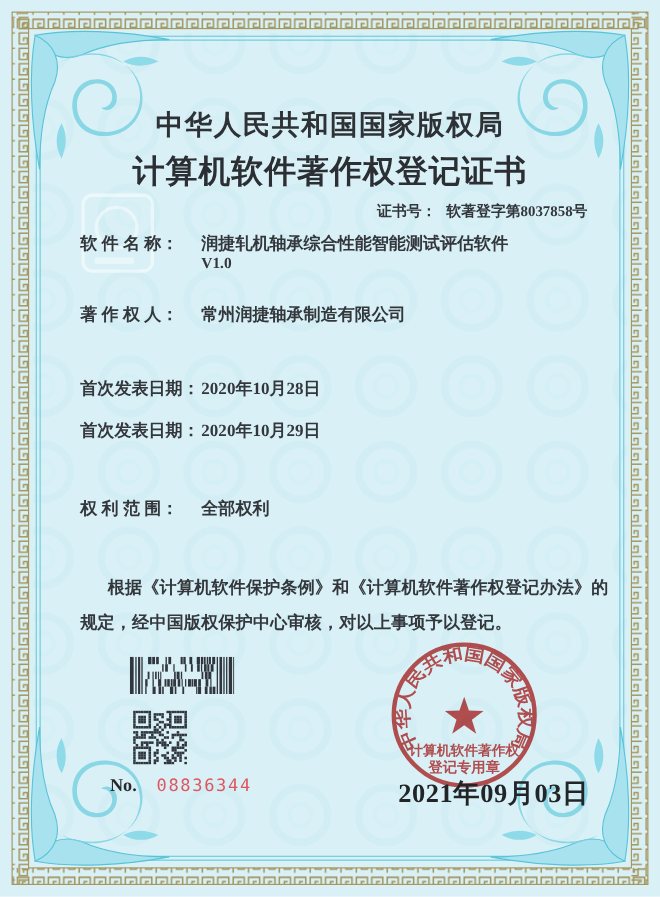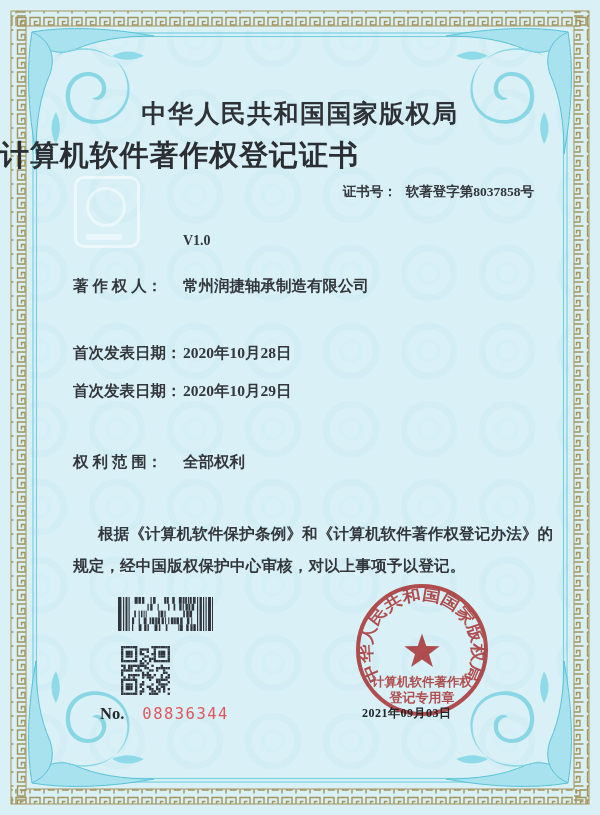--- a/index.html
+++ b/index.html
@@ -13,41 +13,41 @@
   
   .cpcc-wm{position:absolute;left:74px;top:176px;width:60px;height:66px;
     border:3px solid rgba(255,255,255,.65);border-radius:10px;opacity:.8;}
   .cpcc-wm::after{content:"";position:absolute;left:9px;top:8px;width:34px;height:34px;
     border:3px solid rgba(255,255,255,.6);border-radius:50%;}
   .cpcc-wm::before{content:"";position:absolute;left:9px;bottom:5px;width:36px;height:6px;
     background:rgba(255,255,255,.55);border-radius:2px;}
 
   .title1{position:absolute;left:0;right:0;top:97px;text-align:center;
     font-size:25px;font-weight:bold;letter-spacing:1.4px;color:#2e3236;white-space:nowrap;}
-  .title2{position:absolute;left:0;right:0;top:136px;text-align:left;
+  .title2{position:absolute;left:0;right:0;top:136px;text-align:center;
     font-size:29px;font-weight:bold;letter-spacing:0.9px;color:#2b2f33;white-space:nowrap;}
   .certno{position:absolute;top:183px;right:66px;font-size:13.5px;font-weight:bold;white-space:nowrap;}
   .certno .cl{margin-right:9px;text-align:center;}
 
   .row{position:absolute;left:73px;font-size:15.5px;font-weight:bold;white-space:nowrap;height:20px;width:460px;}
   .row .val{position:absolute;left:110px;top:0;}
   .cont{position:absolute;left:183px;font-size:14px;font-weight:bold;white-space:nowrap;}
 
   .s1{position:absolute;left:98px;top:524px;font-size:15.5px;font-weight:bold;white-space:nowrap;letter-spacing:0.2px;}
   .s2{position:absolute;left:73px;top:556px;font-size:15.5px;font-weight:bold;white-space:nowrap;letter-spacing:0.2px;}
 
   .barcode{position:absolute;left:118px;top:597px;opacity:.92;}
   .qrcode{position:absolute;left:121px;top:646px;opacity:.92;}
   .no-line{position:absolute;left:100px;top:704px;font-size:16.5px;white-space:nowrap;}
   .no-line .nl{font-weight:bold;color:#26282c;}
   .no-line .nv{margin-left:18px;color:#e0565e;font-family:"DejaVu Sans Mono","Liberation Mono",monospace;
     font-size:15.5px;letter-spacing:1.5px;}
   .seal{position:absolute;left:351px;top:578px;mix-blend-mode:multiply;}
   .seal text{font-family:"Liberation Serif","DejaVu Serif",serif;}
-  .date{position:absolute;left:362px;top:705px;font-size:12px;font-weight:bold;
+  .date{position:absolute;left:362px;top:705px;font-size:24px;font-weight:bold;
     letter-spacing:0.5px;color:#222528;white-space:nowrap;}
 </style>
 </head>
 <body>
 
 <div class="page">
 
   <svg class="deco" width="600" height="815" viewBox="0 0 600 815">
     <defs>
       <pattern id="meanderH" width="14" height="15" patternUnits="userSpaceOnUse">
@@ -92,20 +92,24 @@
 
   <div class="cpcc-wm"></div>
 
   <div class="title1">中华人民共和国国家版权局</div>
   <div class="title2">计算机软件著作权登记证书</div>
 
   <div class="certno">
     <span class="cl">证书号：</span><span class="cv">软著登字第8037858号</span>
   </div>
 
+  <div class="row" style="top:211px">
+    <span class="lbl">软 件 名 称：</span>
+    <span class="val">润捷轧机轴承综合性能智能测试评估软件</span>
+  </div>
   <div class="cont" style="top:233px">V1.0</div>
 
   <div class="row" style="top:276px">
     <span class="lbl">著 作 权 人：</span>
     <span class="val">常州润捷轴承制造有限公司</span>
   </div>
 
   <div class="row" style="top:343px">
     <span class="lbl">首次发表日期：</span>
     <span class="val">2020年10月28日</span>

